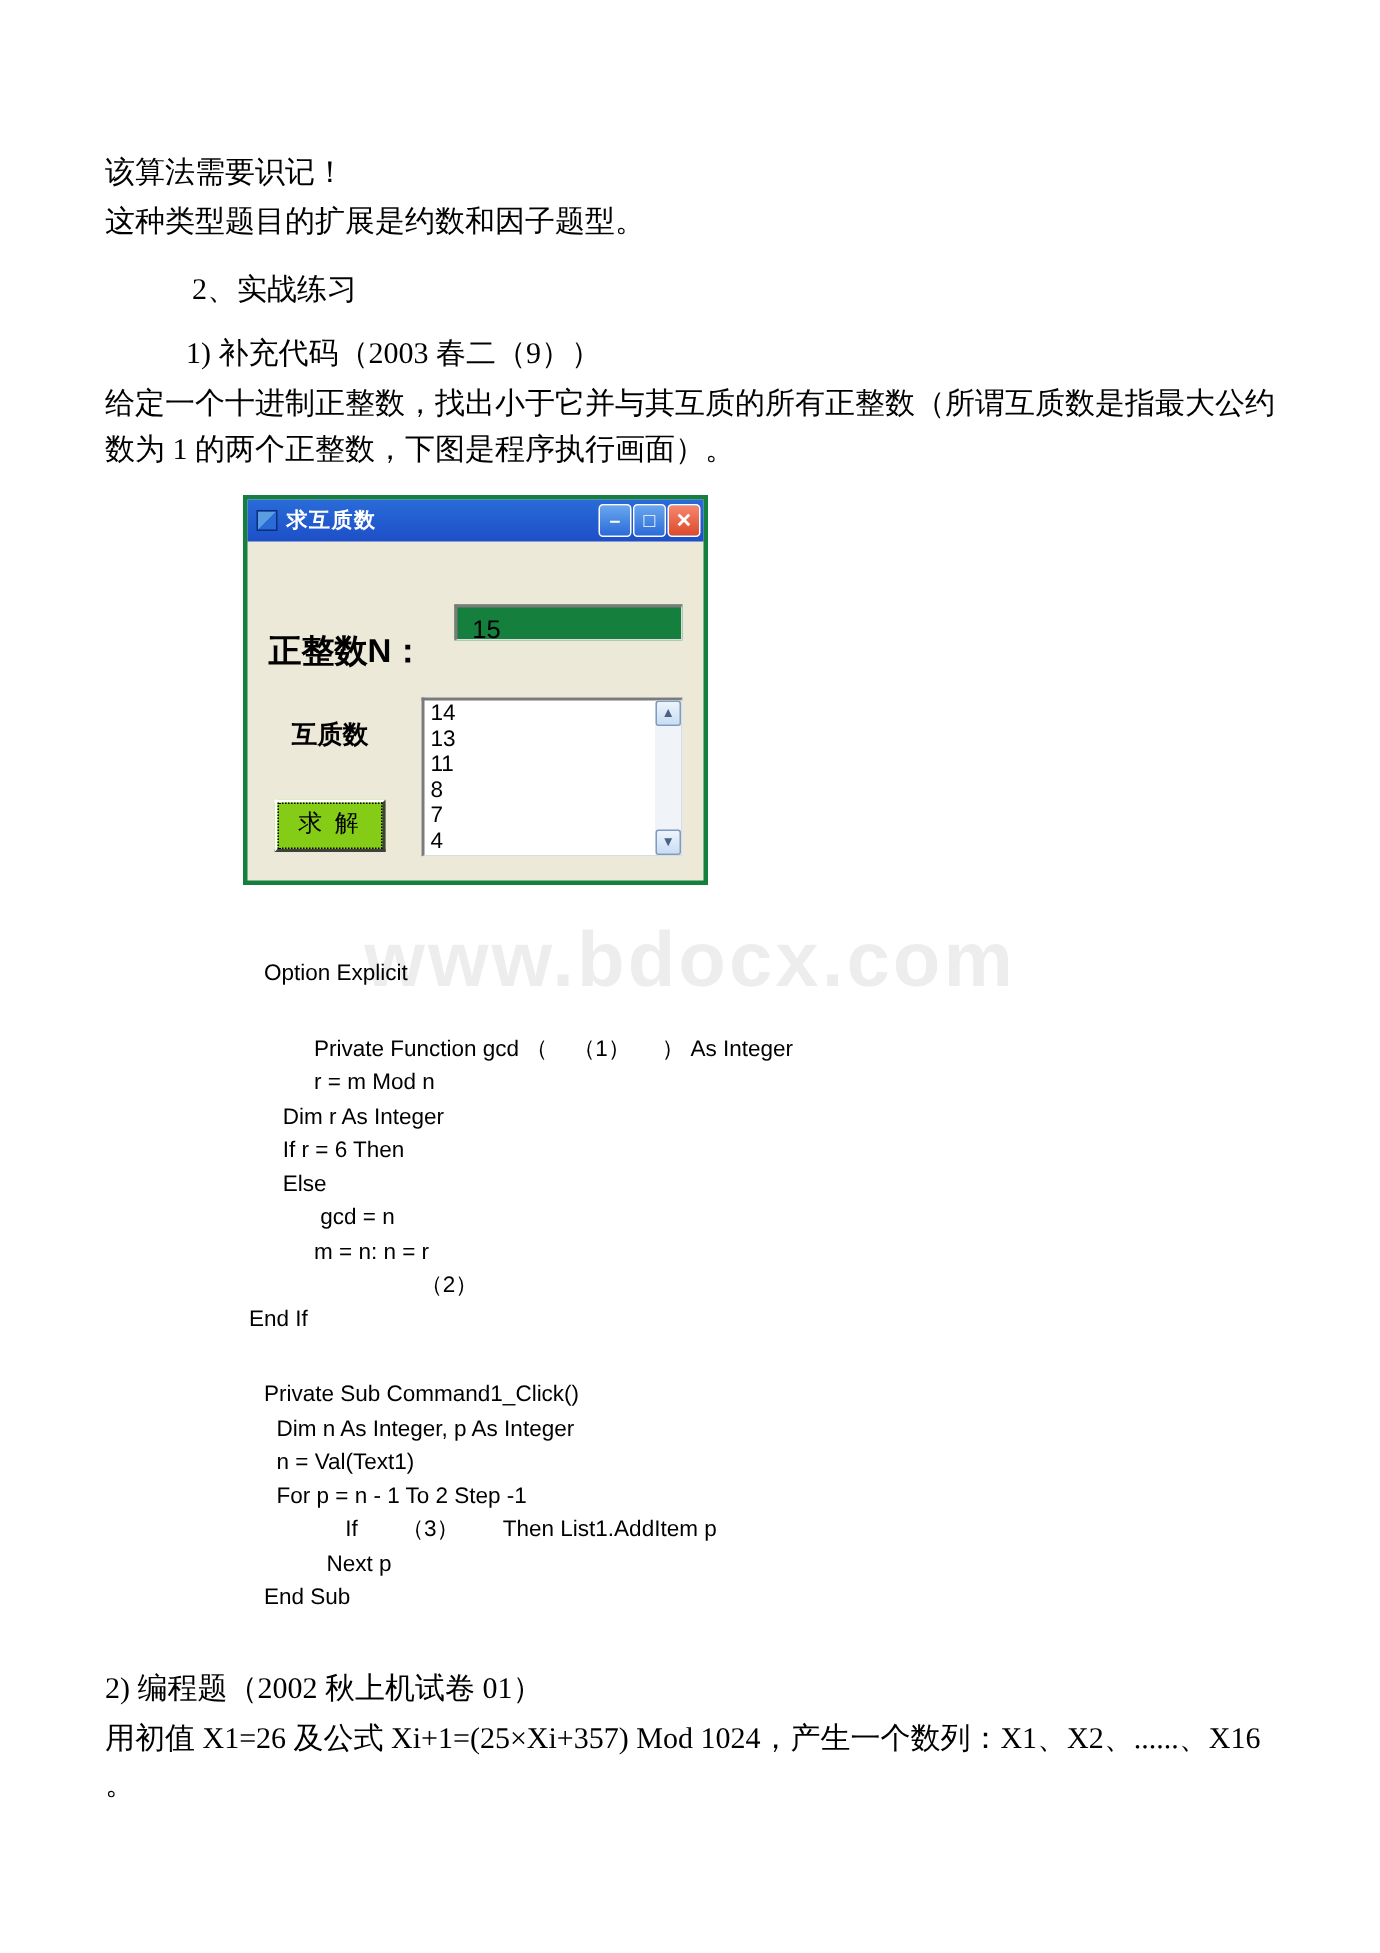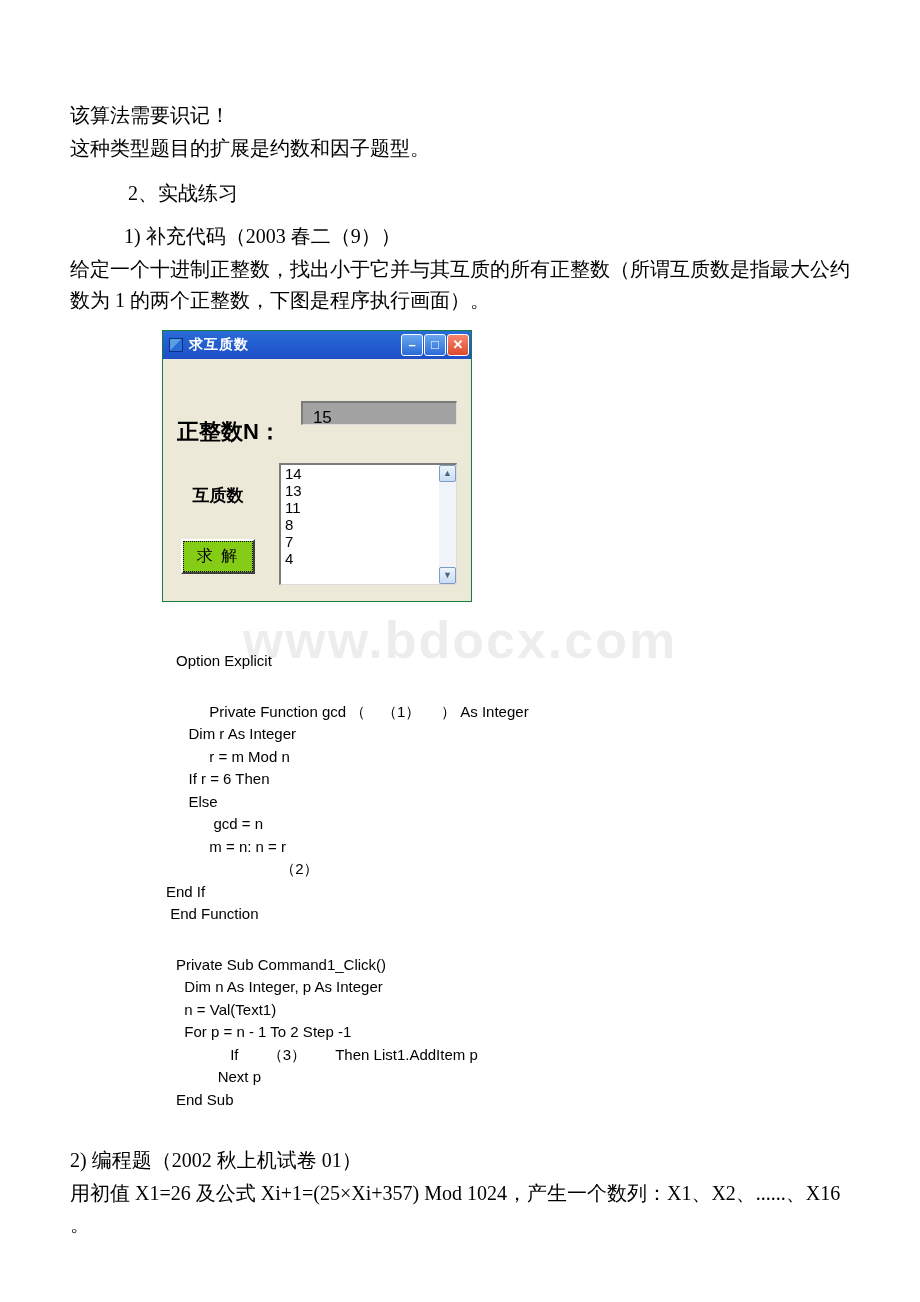--- a/index.html
+++ b/index.html
@@ -17,21 +17,21 @@
   .para { margin-bottom: 2px; }
   .indent-1 { text-indent: 58px; }
   .indent-2 { text-indent: 54px; }
   .top-space-1 { margin-top: 14px; }
   .top-space-2 { margin-top: 12px; }
 
   
   .vb-window {
     width: 310px;
     margin: 14px 0 12px 92px;
-    border: 1px solid #15803d;
+    border: 3px solid #15803d;
     background: #ece9d8;
   }
   .vb-title {
     height: 28px;
     background: linear-gradient(to bottom, #2a6bd8 0%, #225dd0 50%, #1e4fc7 100%);
     display: flex;
     align-items: center;
     padding: 0 2px 0 6px;
   }
   .vb-title-icon {
@@ -71,21 +71,21 @@
     display: flex; align-items: center; gap: 20px;
     margin-bottom: 14px;
   }
   .vb-label {
     font-size: 22px; font-weight: bold;
     min-width: 82px;
     margin-top: 38px;
   }
   .vb-textbox {
     flex: 1;
-    background: #a3a3a3;
+    background: #15803d;
     border-top: 2px solid #7b7b7b;
     border-left: 2px solid #7b7b7b;
     border-right: 1px solid #dcdcdc;
     border-bottom: 1px solid #dcdcdc;
     padding: 2px 10px;
     font-family: Tahoma, sans-serif;
     font-size: 17px;
     height: 24px;
   }
   .vb-row2 {
@@ -112,21 +112,21 @@
     cursor: default;
   }
   .vb-listbox {
     flex: 1;
     display: flex;
     background: #fff;
     border-top: 2px solid #7b7b7b;
     border-left: 2px solid #7b7b7b;
     border-right: 1px solid #dcdcdc;
     border-bottom: 1px solid #dcdcdc;
-    height: 122px;
+    height: 106px;
     overflow: hidden;
   }
   .vb-list-items {
     flex: 1;
     padding: 0 4px;
     font-family: Tahoma, sans-serif;
     font-size: 15px;
     line-height: 17px;
   }
   .vb-scrollbar {
@@ -221,29 +221,28 @@
         </div>
       </div>
     </div>
   </div>
 </div>
 
 <div class="code-block">
   <div class="code-line">Option Explicit</div>
   <div class="block-gap"></div>
   <div class="code-line">        Private Function gcd （    （1）     ） As Integer</div>
+  <div class="code-line">        r = m Mod n</div>
   <div class="code-line">   Dim r As Integer</div>
-  <div class="code-line">        r = m Mod n</div>
   <div class="code-line">   If r = 6 Then</div>
   <div class="code-line">   Else</div>
   <div class="code-line">         gcd = n</div>
   <div class="code-line">        m = n: n = r</div>
   <div class="code-line">                         （2）</div>
   <div class="code-line" style="padding-left:0; margin-left:-10px;">End If</div>
-  <div class="code-line" style="margin-left:-10px;"> End Function</div>
   <div class="block-gap"></div>
   <div class="code-line">Private Sub Command1_Click()</div>
   <div class="code-line">  Dim n As Integer, p As Integer</div>
   <div class="code-line">  n = Val(Text1)</div>
   <div class="code-line">  For p = n - 1 To 2 Step -1</div>
   <div class="code-line">             If       （3）       Then List1.AddItem p</div>
   <div class="code-line">          Next p</div>
   <div class="code-line">End Sub</div>
 </div>
 

